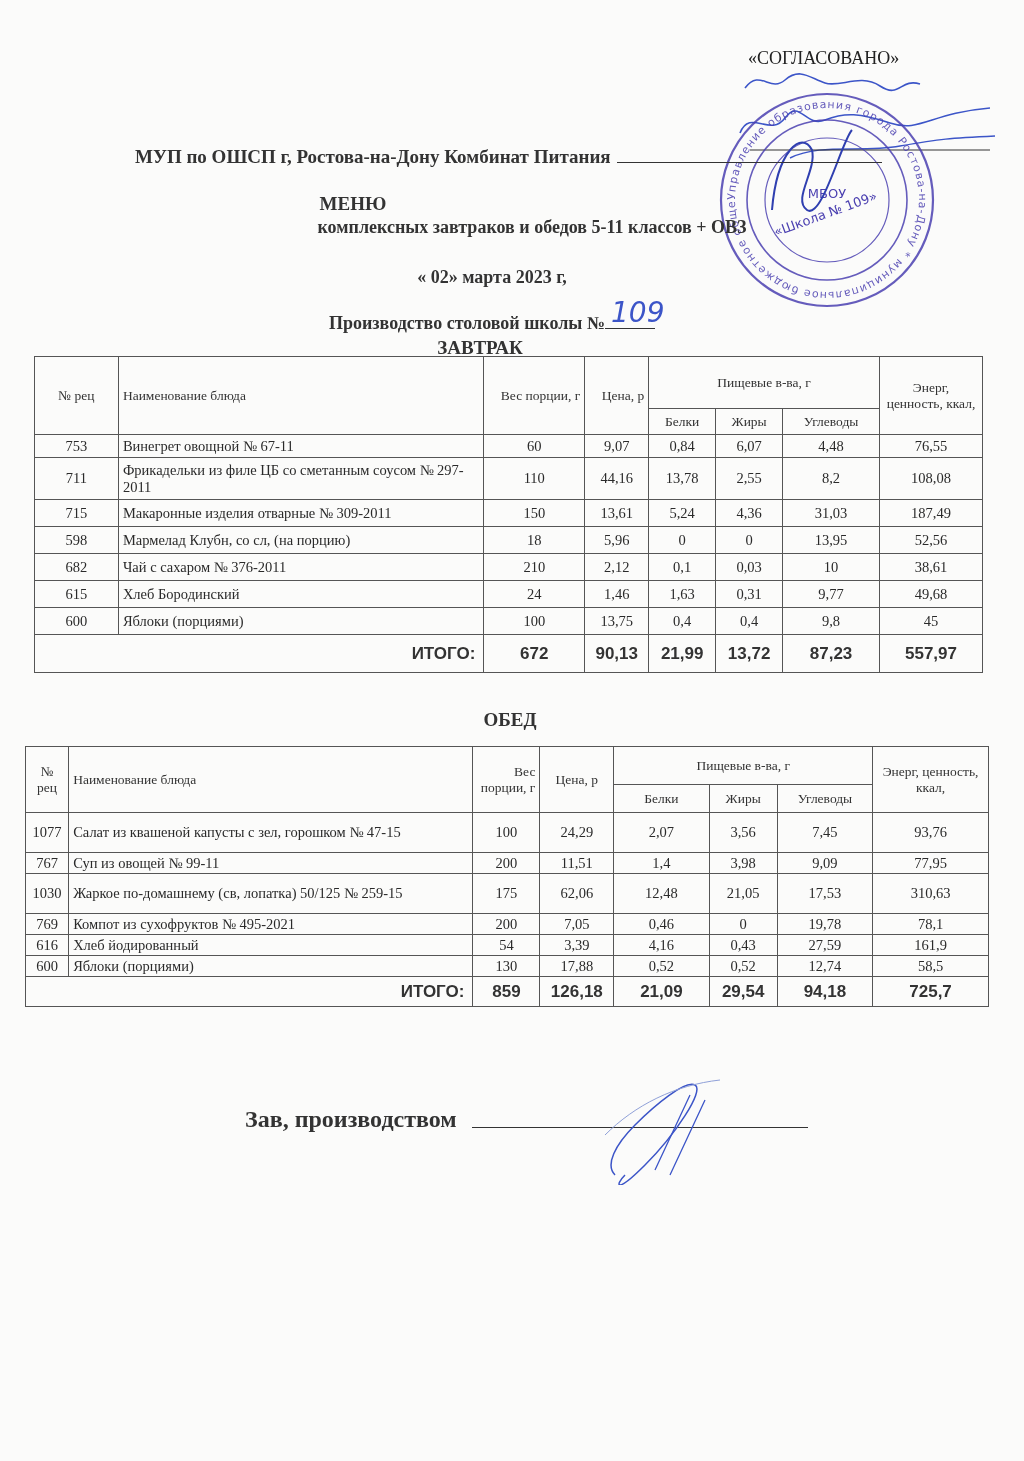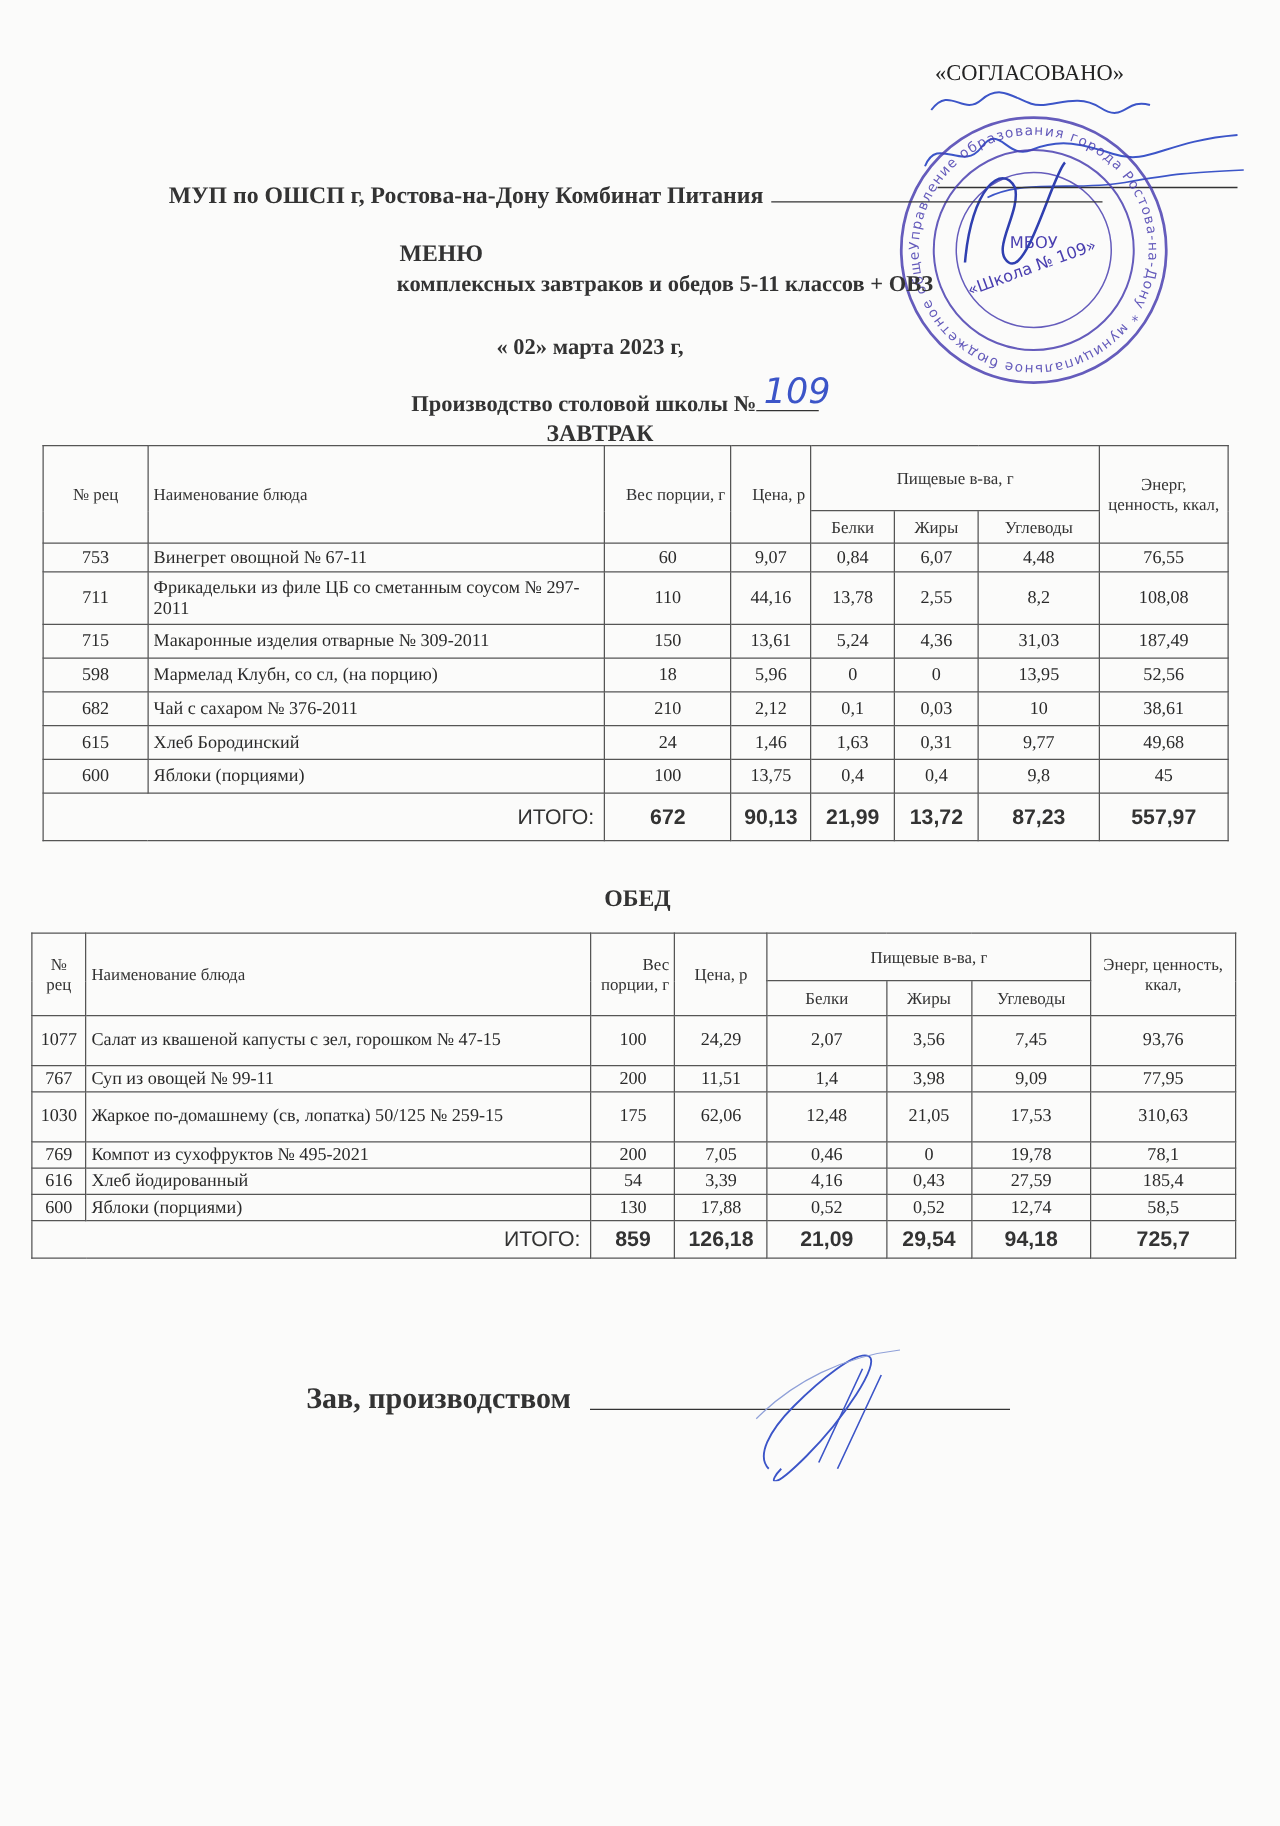--- a/index.html
+++ b/index.html
@@ -8,32 +8,32 @@
     background: #fbfbfa; color: #2a2a2a;
     font-family: "Liberation Serif", "DejaVu Serif", serif;
   }
   .abs { position: absolute; }
   .approved { left: 748px; top: 48px; font-size: 18px; color: #222; }
   .org { left: 135px; top: 146px; font-size: 19px; font-weight: bold; color: #333; white-space: nowrap; }
   .org-line { display: inline-block; width: 265px; border-bottom: 1.5px solid #333; margin-left: 6px; vertical-align: baseline; height: 14px; }
   .center-block { left: 0; width: 1064px; text-align: center; font-weight: bold; color: #333; }
   .menu-title { top: 193px; font-size: 19px; }
   .menu-sub { top: 217px; font-size: 18px; }
-  .menu-date { top: 267px; font-size: 18px; }
+  .menu-date { top: 267px; font-size: 18px; padding-left: 20px; }
   .prod { top: 313px; font-size: 18px; }
   .prod .num { display: inline-block; width: 50px; border-bottom: 1.5px solid #333; position: relative; height: 14px; }
   .prod .hand { position: absolute; left: 6px; top: -18px; font-family: "DejaVu Sans", sans-serif; font-style: italic; font-weight: normal; font-size: 28px; color: #3c55c8; }
   .sec-title { font-size: 19px; font-weight: bold; color: #333; text-align: center; }
   table { border-collapse: collapse; position: absolute; font-size: 14.5px; color: #2a2a2a; }
   td, th { border: 1px solid #555; padding: 0 4px; font-weight: normal; }
   th { font-size: 13.5px; color: #333; }
   td.c { text-align: center; }
   td.name { text-align: left; }
   td.total { font-family: "Liberation Sans", "DejaVu Sans", sans-serif; font-weight: bold; font-size: 17px; text-align: center; color: #333; }
-  td.total-label { font-family: "Liberation Sans", "DejaVu Sans", sans-serif; font-weight: normal; font-size: 17px; text-align: right; padding-right: 8px; color: #333; margin-top: 32px; }
+  td.total-label { font-family: "Liberation Sans", "DejaVu Sans", sans-serif; font-weight: bold; font-size: 17px; text-align: right; padding-right: 8px; color: #333; margin-top: 32px; }
   .sign-label { left: 245px; top: 1106px; font-size: 24px; font-weight: bold; color: #333; }
   .sign-line { left: 472px; top: 1127px; width: 336px; border-bottom: 1.5px solid #333; }
   .stamp { left: 712px; top: 90px; width: 230px; height: 220px; }
   .sig { left: 595px; top: 1075px; width: 130px; height: 110px; }
   .dirsig { left: 730px; top: 58px; width: 270px; height: 110px; }
 </style>
 </head>
 <body>
 
 <div class="abs approved">«СОГЛАСОВАНО»</div>
@@ -249,21 +249,21 @@
         <td class="c">78,1</td>
       </tr>
       <tr style="height: 21px;">
         <td class="c">616</td>
         <td class="name">Хлеб йодированный</td>
         <td class="c">54</td>
         <td class="c">3,39</td>
         <td class="c">4,16</td>
         <td class="c">0,43</td>
         <td class="c">27,59</td>
-        <td class="c">185,4</td>
+        <td class="c">161,9</td>
       </tr>
       <tr style="height: 21px;">
         <td class="c">600</td>
         <td class="name">Яблоки (порциями)</td>
         <td class="c">130</td>
         <td class="c">17,88</td>
         <td class="c">0,52</td>
         <td class="c">0,52</td>
         <td class="c">12,74</td>
         <td class="c">58,5</td>

